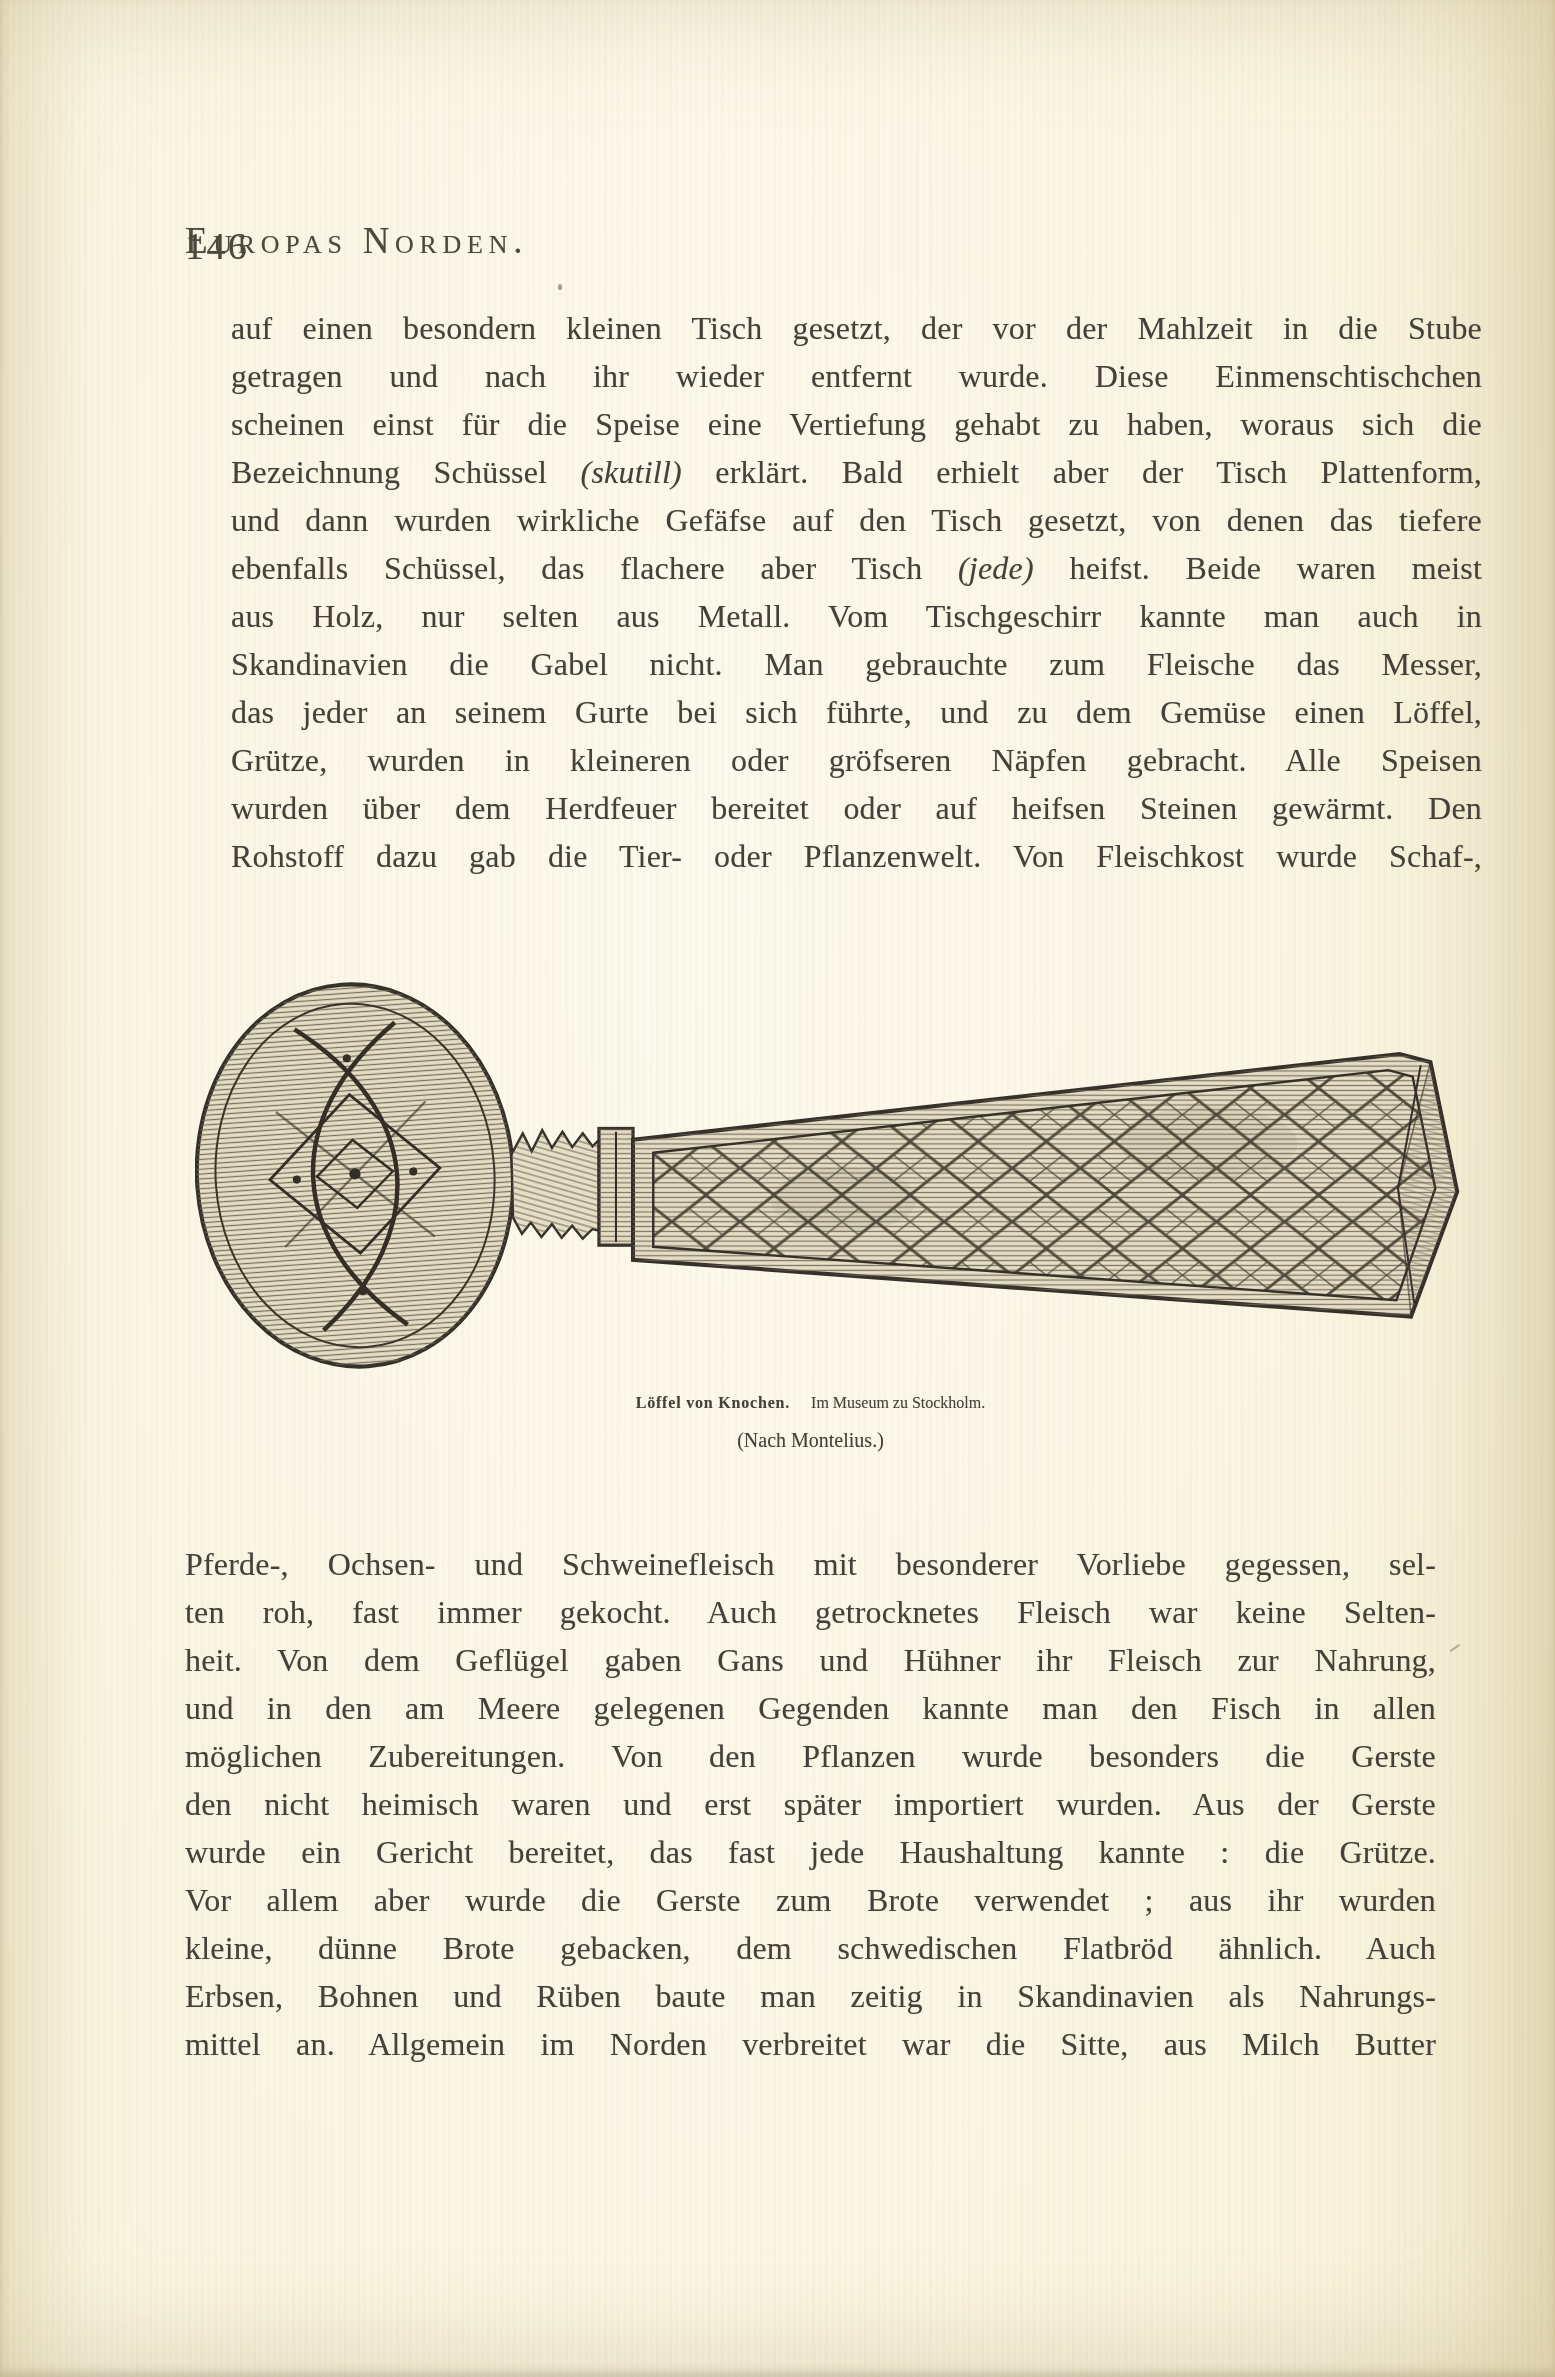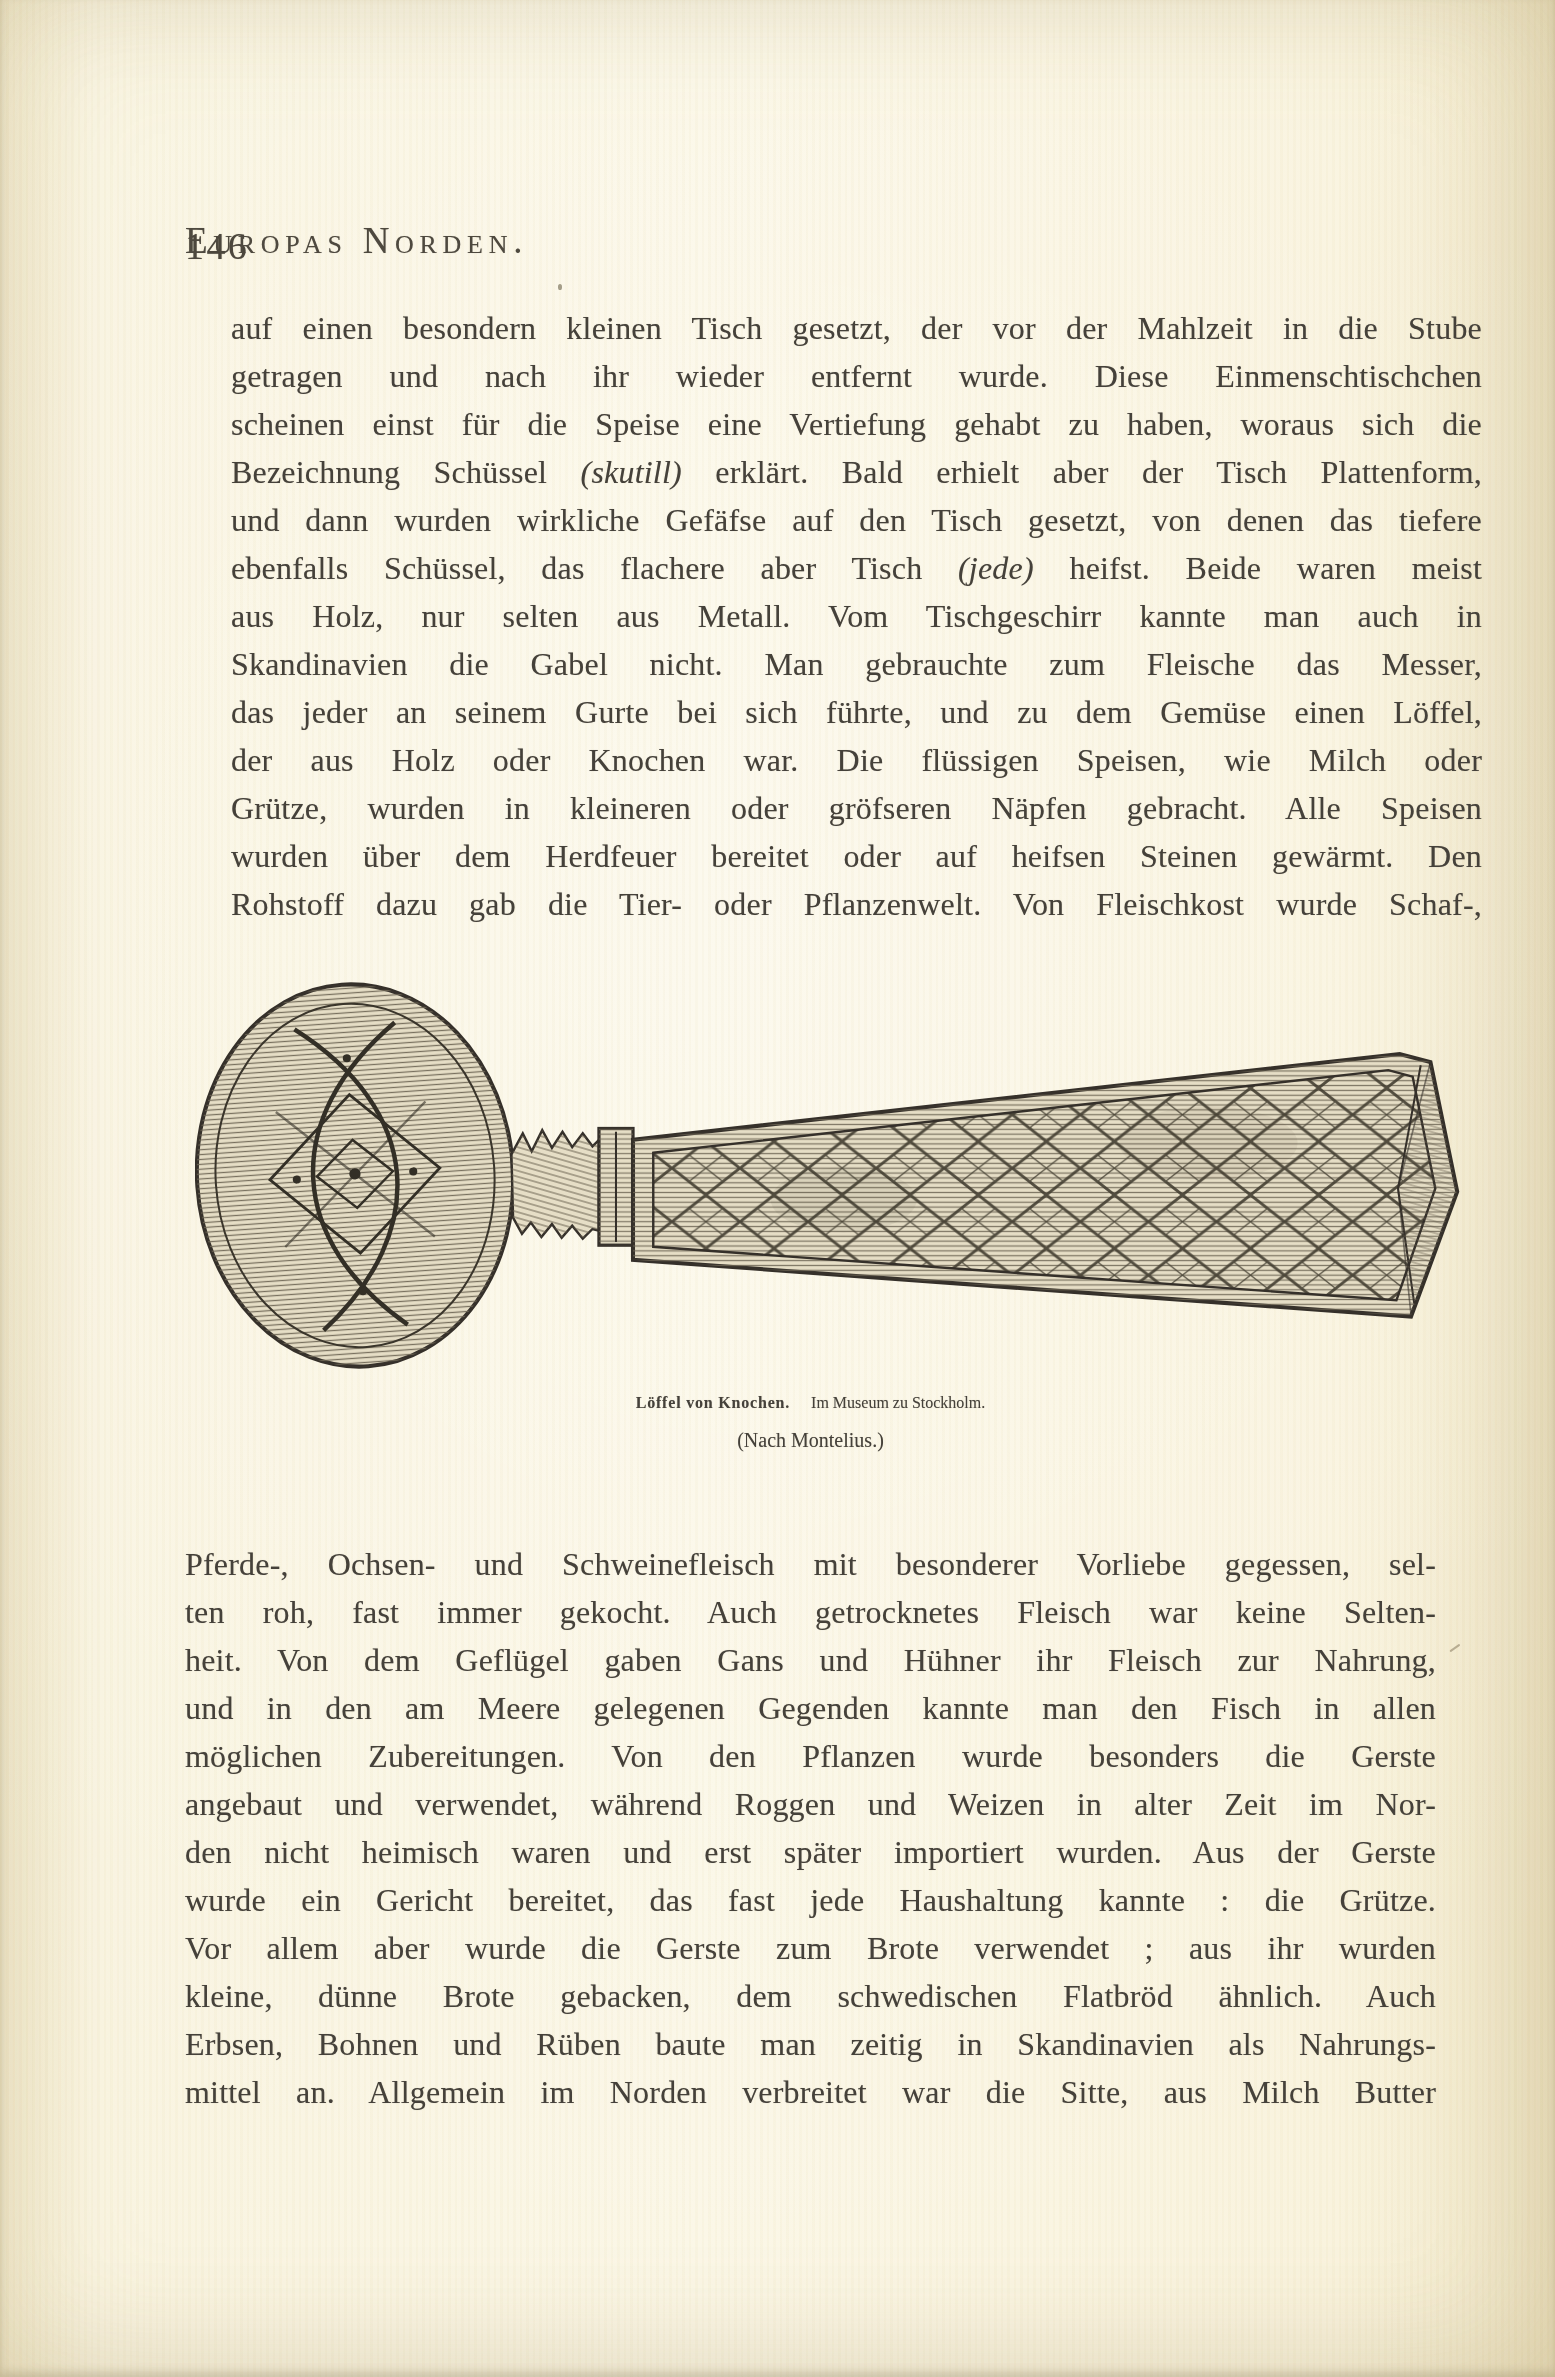--- a/index.html
+++ b/index.html
@@ -72,21 +72,20 @@
   <div class="para para1">
     <div class="line">auf einen besondern kleinen Tisch gesetzt, der vor der Mahlzeit in die Stube</div>
     <div class="line">getragen und nach ihr wieder entfernt wurde. Diese Einmenschtischchen</div>
     <div class="line">scheinen einst für die Speise eine Vertiefung gehabt zu haben, woraus sich die</div>
     <div class="line"><span>Bezeichnung Schüssel </span><span class="it">(skutill)</span><span> erklärt. Bald erhielt aber der Tisch Plattenform,</span></div>
     <div class="line">und dann wurden wirkliche Gefäfse auf den Tisch gesetzt, von denen das tiefere</div>
     <div class="line"><span>ebenfalls Schüssel, das flachere aber Tisch </span><span class="it">(jede)</span><span> heifst. Beide waren meist</span></div>
     <div class="line">aus Holz, nur selten aus Metall. Vom Tischgeschirr kannte man auch in</div>
     <div class="line">Skandinavien die Gabel nicht. Man gebrauchte zum Fleische das Messer,</div>
     <div class="line">das jeder an seinem Gurte bei sich führte, und zu dem Gemüse einen Löffel,</div>
-    <div class="line">der aus Holz oder Knochen war. Die flüssigen Speisen, wie Milch oder</div>
     <div class="line">Grütze, wurden in kleineren oder gröfseren Näpfen gebracht. Alle Speisen</div>
     <div class="line">wurden über dem Herdfeuer bereitet oder auf heifsen Steinen gewärmt. Den</div>
     <div class="line">Rohstoff dazu gab die Tier- oder Pflanzenwelt. Von Fleischkost wurde Schaf-,</div>
   </div>
 
   <figure>
     <svg width="1265" height="389" viewBox="0 0 1560 480" xmlns="http://www.w3.org/2000/svg">
       <defs>
         <pattern id="hat" width="6" height="6" patternUnits="userSpaceOnUse">
           <path d="M0,3 H6" stroke="#6d6554" stroke-width="1.6"></path>
@@ -143,21 +142,20 @@
     <div class="cap1"><b>Löffel von Knochen.</b><span class="loc">Im Museum zu Stockholm.</span></div>
     <div class="cap2">(Nach Montelius.)</div>
   </div>
 
   <div class="para para2">
     <div class="line">Pferde-, Ochsen- und Schweinefleisch mit besonderer Vorliebe gegessen, sel-</div>
     <div class="line">ten roh, fast immer gekocht. Auch getrocknetes Fleisch war keine Selten-</div>
     <div class="line">heit. Von dem Geflügel gaben Gans und Hühner ihr Fleisch zur Nahrung,</div>
     <div class="line">und in den am Meere gelegenen Gegenden kannte man den Fisch in allen</div>
     <div class="line">möglichen Zubereitungen. Von den Pflanzen wurde besonders die Gerste</div>
-    <div class="line">angebaut und verwendet, während Roggen und Weizen in alter Zeit im Nor-</div>
     <div class="line">den nicht heimisch waren und erst später importiert wurden. Aus der Gerste</div>
     <div class="line">wurde ein Gericht bereitet, das fast jede Haushaltung kannte : die Grütze.</div>
     <div class="line">Vor allem aber wurde die Gerste zum Brote verwendet ; aus ihr wurden</div>
     <div class="line">kleine, dünne Brote gebacken, dem schwedischen Flatbröd ähnlich. Auch</div>
     <div class="line">Erbsen, Bohnen und Rüben baute man zeitig in Skandinavien als Nahrungs-</div>
     <div class="line">mittel an. Allgemein im Norden verbreitet war die Sitte, aus Milch Butter</div>
   </div>
 
 </div>
 

